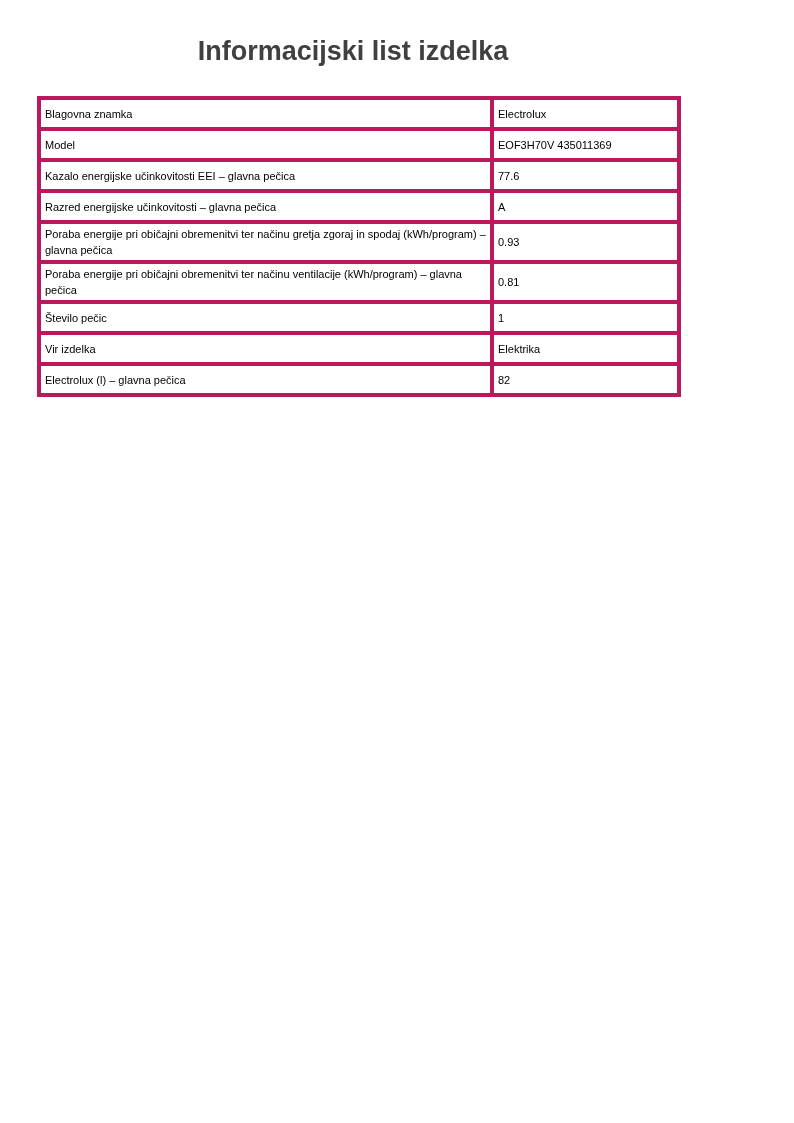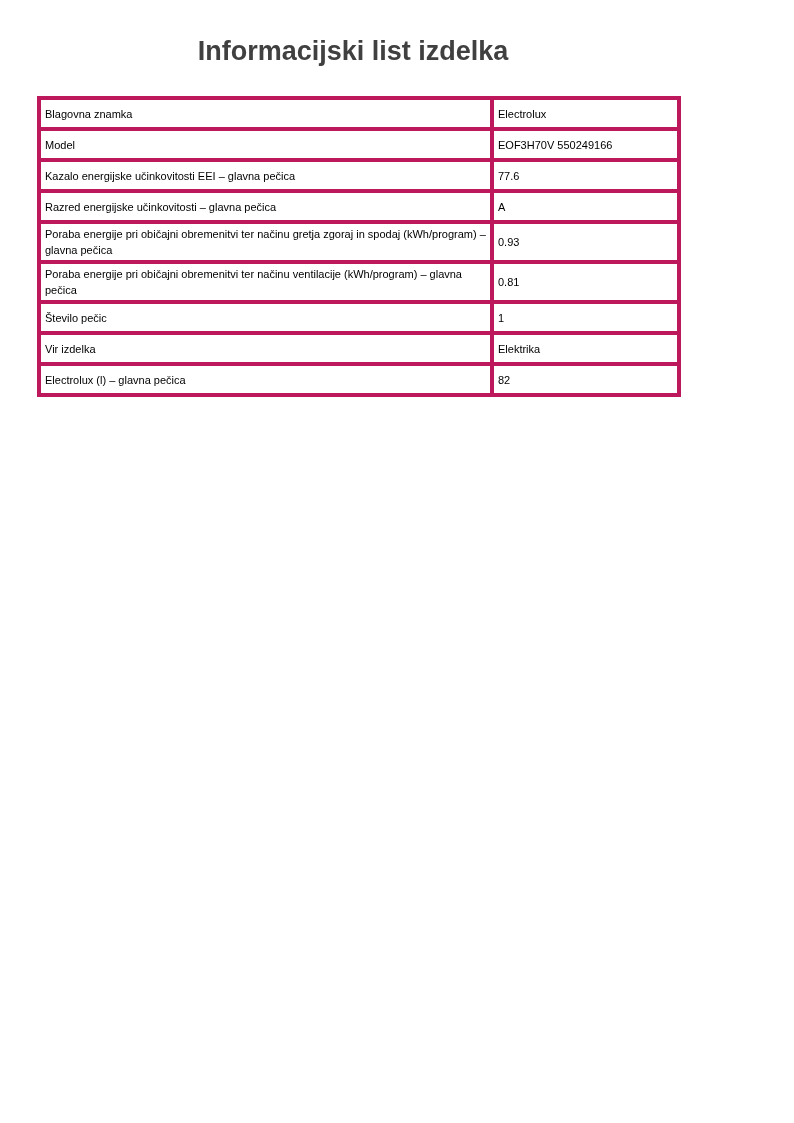--- a/index.html
+++ b/index.html
@@ -56,21 +56,21 @@
   <div class="doc-title">Informacijski list izdelka</div>
 
   <table class="product-table">
     <tbody>
       <tr>
         <td class="col-label">Blagovna znamka</td>
         <td class="col-value">Electrolux</td>
       </tr>
       <tr>
         <td class="col-label">Model</td>
-        <td class="col-value">EOF3H70V 550249166</td>
+        <td class="col-value">EOF3H70V 435011369</td>
       </tr>
       <tr>
         <td class="col-label">Kazalo energijske učinkovitosti EEI – glavna pečica</td>
         <td class="col-value">77.6</td>
       </tr>
       <tr>
         <td class="col-label">Razred energijske učinkovitosti – glavna pečica</td>
         <td class="col-value">A</td>
       </tr>
       <tr>

